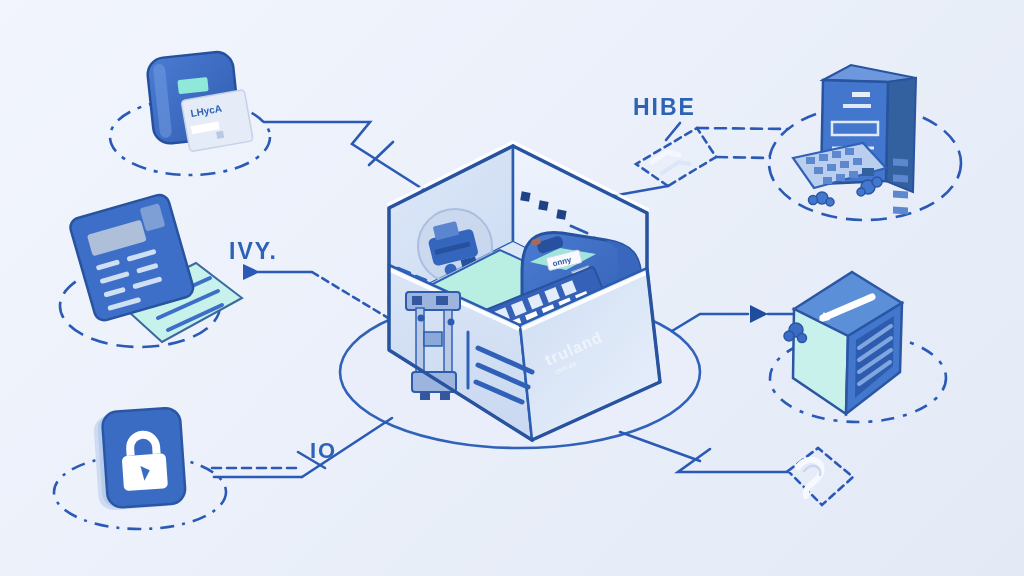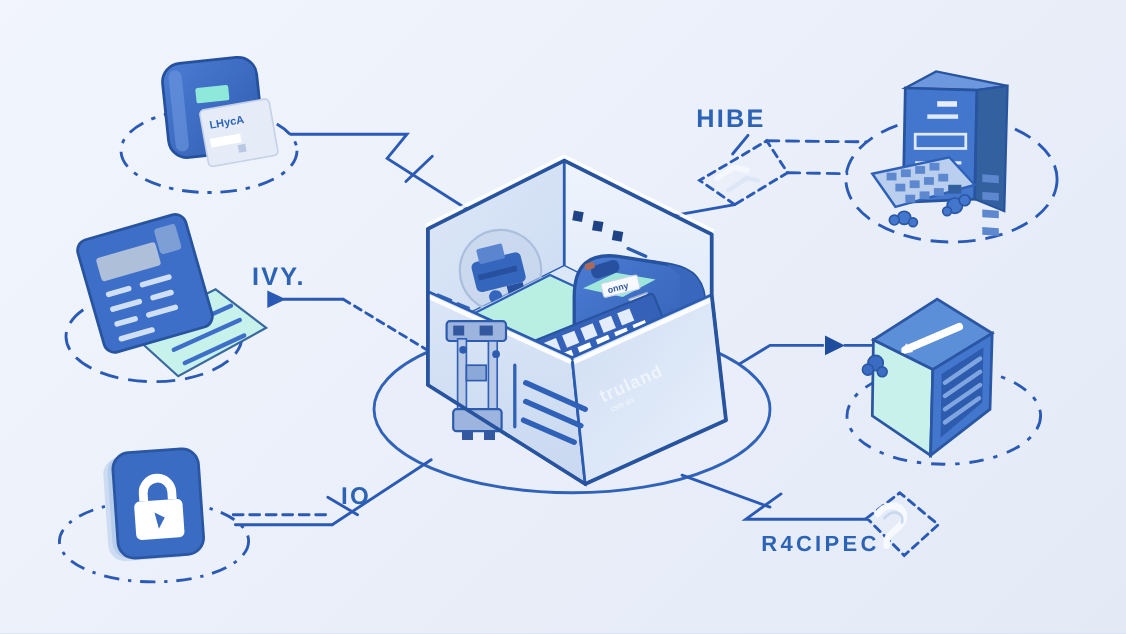--- a/index.html
+++ b/index.html
@@ -313,15 +313,14 @@
       <circle cx="796" cy="330" r="7"></circle>
           <circle cx="789" cy="336" r="5"></circle>
           <circle cx="802" cy="338" r="4.5"></circle>
     </g>
   </g>
 </svg>
 
 <div class="flow-label" style="left:633px;top:94px;font-size:23px;">HIBE</div>
 <div class="flow-label" style="left:218px;top:238px;font-size:23px;margin-left:11px;">IVY.</div>
 <div class="flow-label" style="left:310px;top:424px;font-size:22px;margin-top:14px;">IO</div>
-<div class="flow-label" style="left:692px;top:484px;font-size:20px;letter-spacing:3px;">R4CIPEC</div>
 
 </div>
 
 </body></html>

